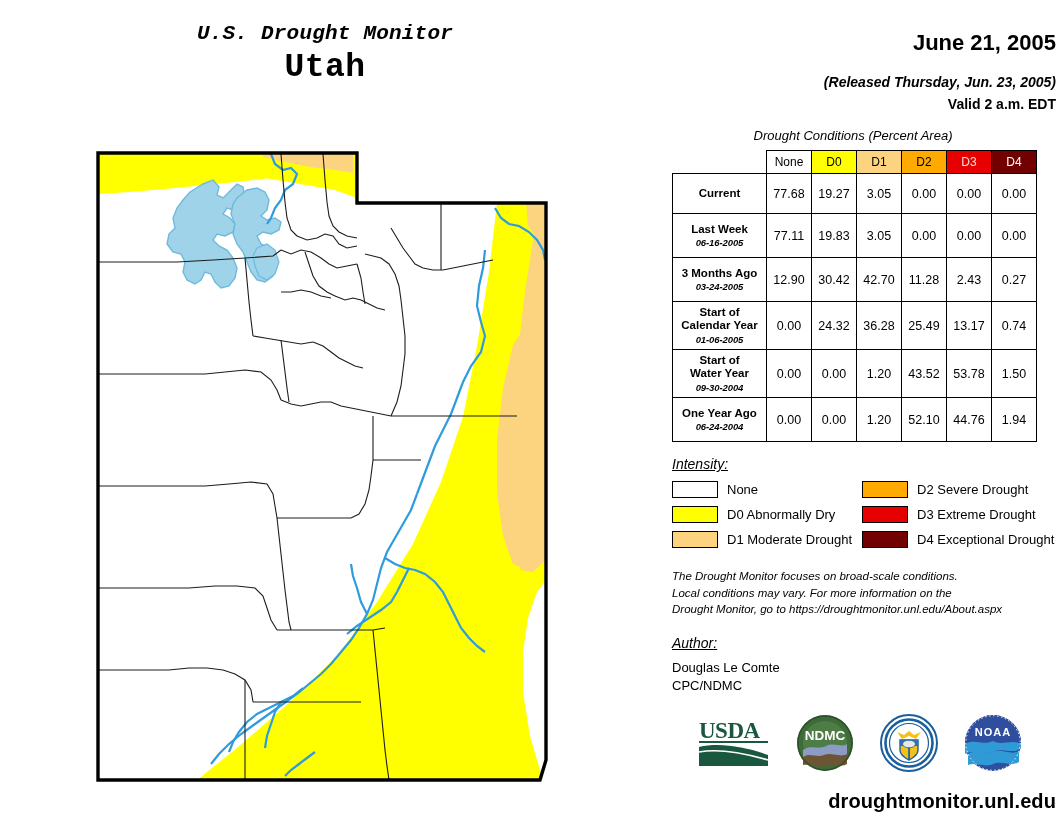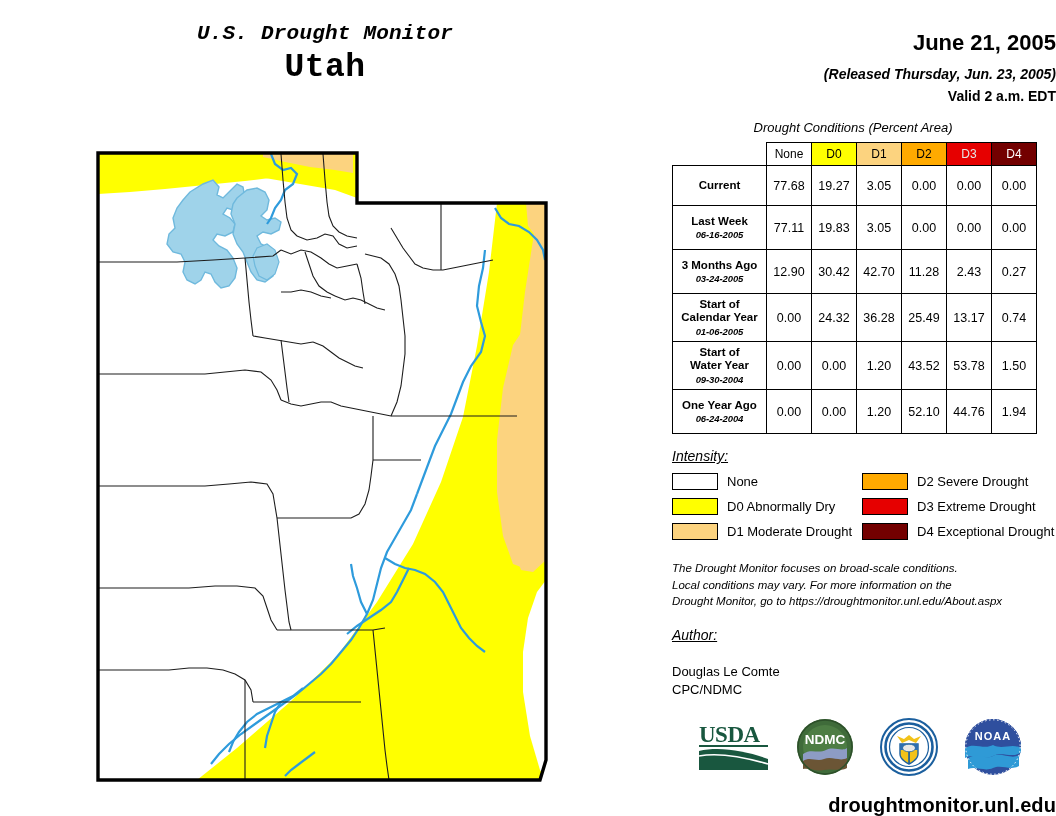--- a/index.html
+++ b/index.html
@@ -26,21 +26,21 @@
   }
 
   #map-wrap { position:absolute; left:85px; top:140px; width:525px; height:655px; }
   #map-svg { display:block; width:525px; height:655px; }
 
   
   #right-panel { position:absolute; left:650px; top:0; width:406px; height:816px; }
 
   #date-block { text-align:right; padding-top:30px; }
   #date-main { font-size:22px; font-weight:bold; color:#000; }
-  #date-released { font-size:14px; font-weight:bold; font-style:italic; margin-top:10px; }
+  #date-released { font-size:14px; font-weight:bold; font-style:italic; margin-top:18px; }
   #date-valid { font-size:14px; font-weight:bold; margin-top:6px; }
 
   #table-caption {
     text-align:center; font-size:13px; font-style:italic; margin-top:16px;
   }
 
   
   #cond-table-wrap { margin-top:7px; padding-left:22px; }
   table.cond {
     border-collapse:collapse;
@@ -97,21 +97,21 @@
 
   
   #disclaimer {
     margin-top:16px; padding-left:22px;
     font-size:11.5px; font-style:italic; line-height:1.45;
   }
 
   
   #author-block { margin-top:17px; padding-left:22px; }
   #author-title {
-    font-size:14px; font-style:italic; text-decoration:underline; margin-bottom:20px;
+    font-size:14px; font-style:italic; text-decoration:underline; margin-bottom:8px;
   }
   .author-line { font-size:13px; line-height:1.42; }
 
   
   #logos {
     margin-top:18px; display:flex; align-items:center;
     justify-content:center; gap:26px; padding-left:14px;
   }
   .logo { flex:0 0 auto; }
 

